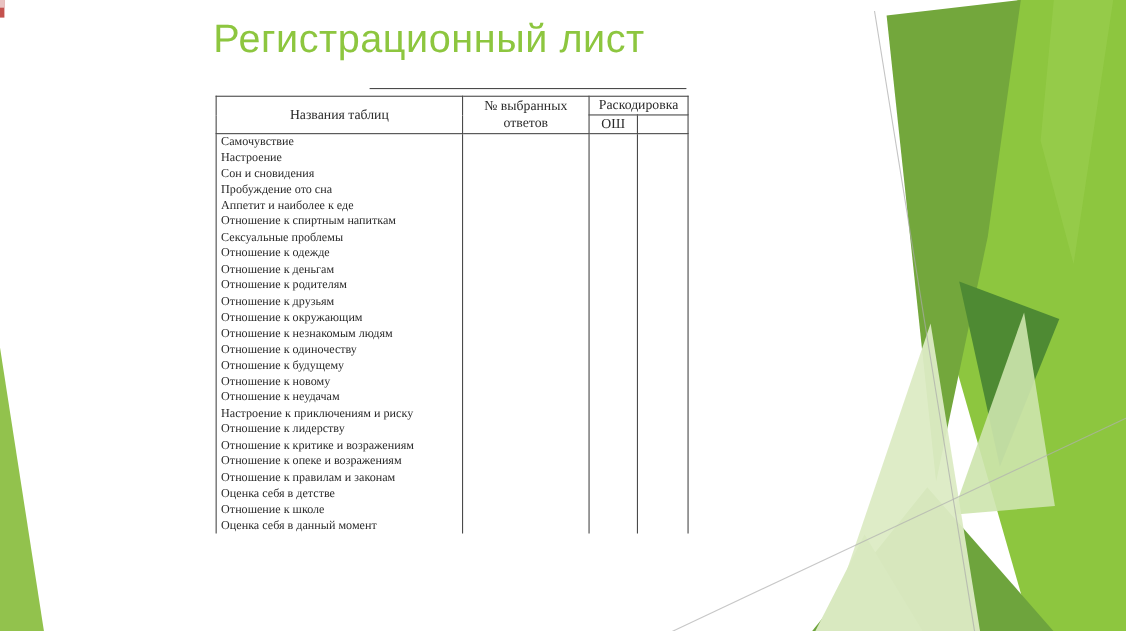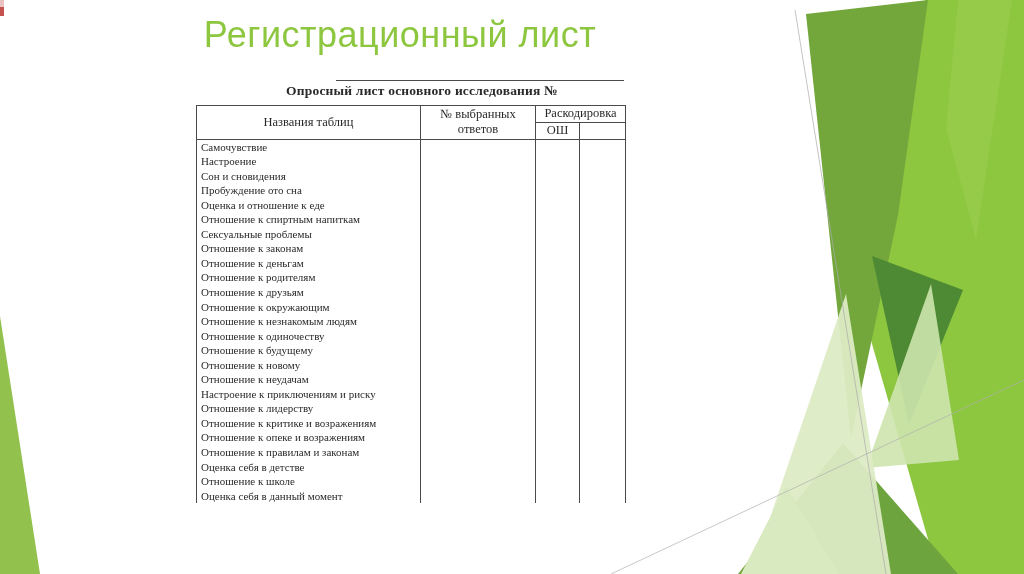--- a/index.html
+++ b/index.html
@@ -5,21 +5,21 @@
   html,body{margin:0;padding:0;}
   body{
     width:1024px;height:574px;position:relative;overflow:hidden;
     background:#ffffff;
     font-family:"Liberation Sans", sans-serif;
   }
   
   .deco-svg{position:absolute;inset:0;width:1024px;height:574px;pointer-events:none;}
   
   .slide-title{
-    position:absolute;top:14px;left:130px;width:540px;
+    position:absolute;top:14px;left:120px;width:540px;
     text-align:center;
     font-size:36px;letter-spacing:.5px;
     color:#8dc63f;
     font-family:"Liberation Sans", sans-serif;
   }
   
   .doc{
     position:absolute;left:196px;top:72px;width:452px;
     color:#2a2a2a;
     font-family:"Liberation Serif", serif;
@@ -79,21 +79,20 @@
   </g>
   <polygon points="0,316 0,574 40,574" fill="#92c24d"></polygon>
 </svg>
 
 <div class="corner-red"></div>
 
 <div class="slide-title">Регистрационный лист</div>
 
 <div class="doc">
   <div class="doc-rule"></div>
-  <div class="doc-heading">Опросный лист основного исследования №</div>
 
   <table class="q-table">
     <colgroup>
       <col class="col-names">
         <col class="col-ans">
         <col class="col-osh">
         <col class="col-blank">
     </colgroup>
     <thead>
       <tr class="hdr-h1">
@@ -107,24 +106,24 @@
       </tr>
     </thead>
     <tbody>
       <tr class="no-bottom">
         <td>
           <div>
               <div class="tline">Самочувствие</div>
               <div class="tline">Настроение</div>
               <div class="tline">Сон и сновидения</div>
               <div class="tline">Пробуждение ото сна</div>
-              <div class="tline">Оценка и отношение к еде</div>
+              <div class="tline">Аппетит и наиболее к еде</div>
               <div class="tline">Отношение к спиртным напиткам</div>
               <div class="tline">Сексуальные проблемы</div>
-              <div class="tline">Отношение к законам</div>
+              <div class="tline">Отношение к одежде</div>
               <div class="tline">Отношение к деньгам</div>
               <div class="tline">Отношение к родителям</div>
               <div class="tline">Отношение к друзьям</div>
               <div class="tline">Отношение к окружающим</div>
               <div class="tline">Отношение к незнакомым людям</div>
               <div class="tline">Отношение к одиночеству</div>
               <div class="tline">Отношение к будущему</div>
               <div class="tline">Отношение к новому</div>
               <div class="tline">Отношение к неудачам</div>
               <div class="tline">Настроение к приключениям и риску</div>

